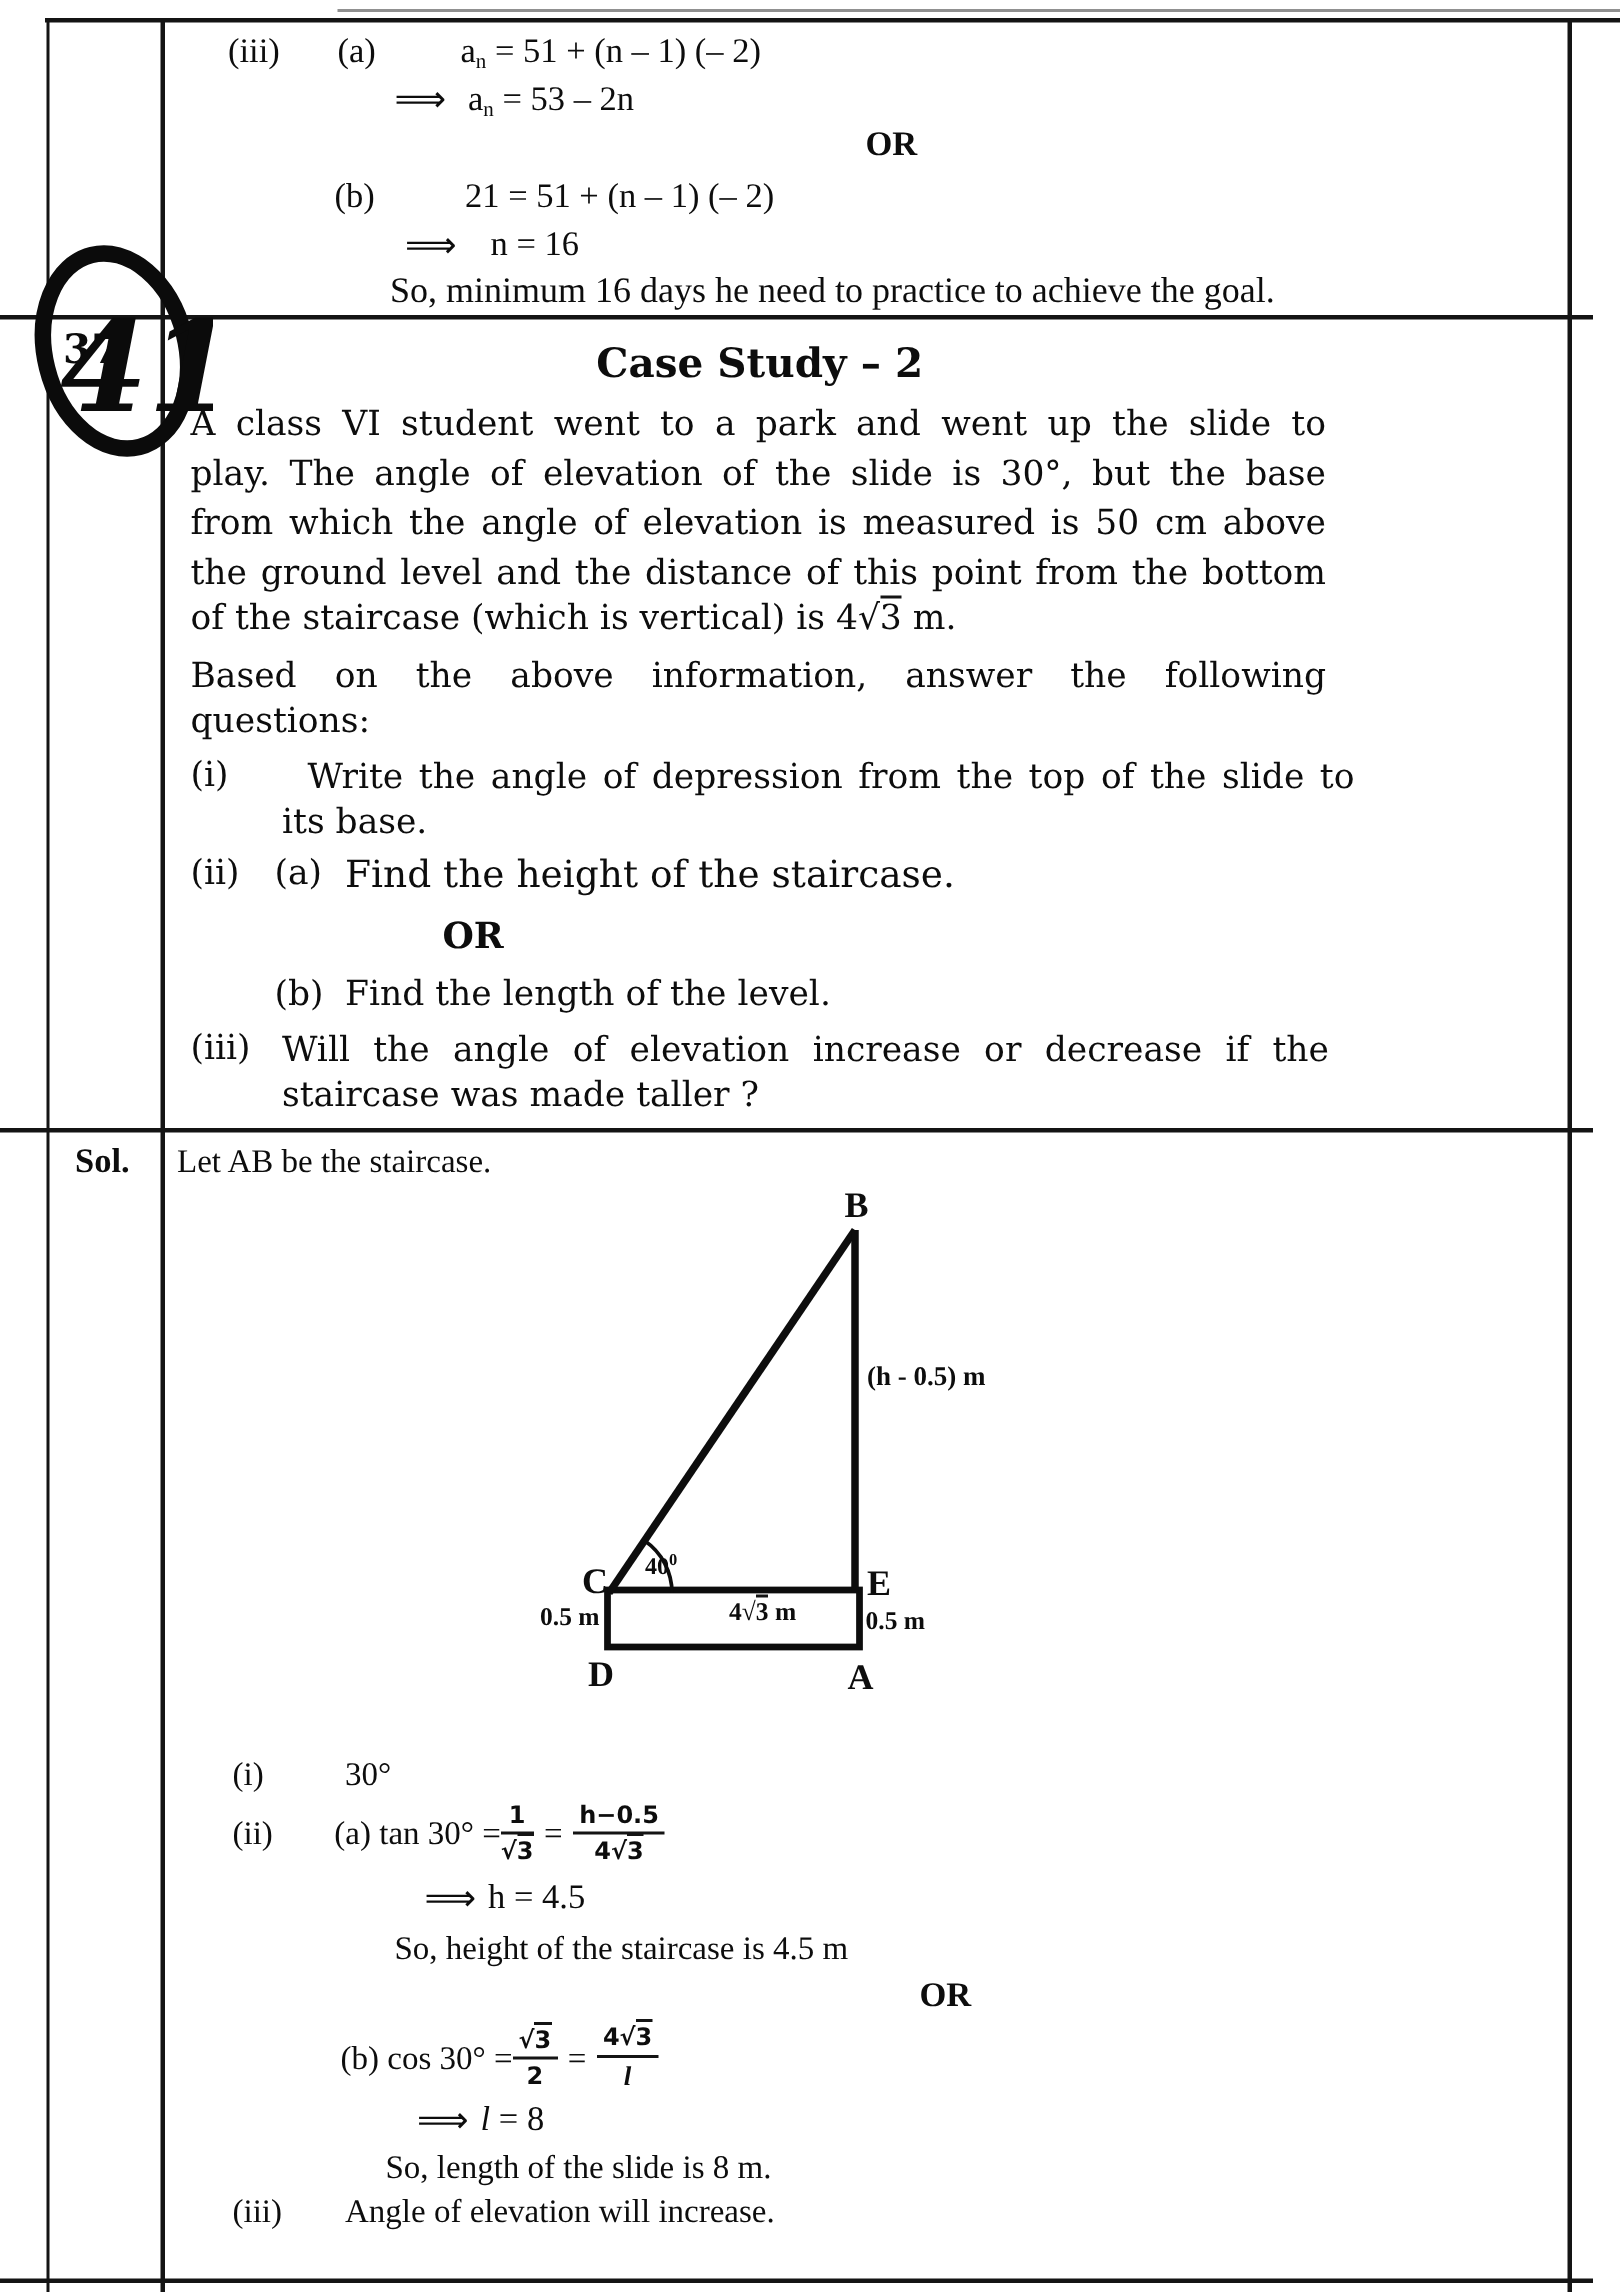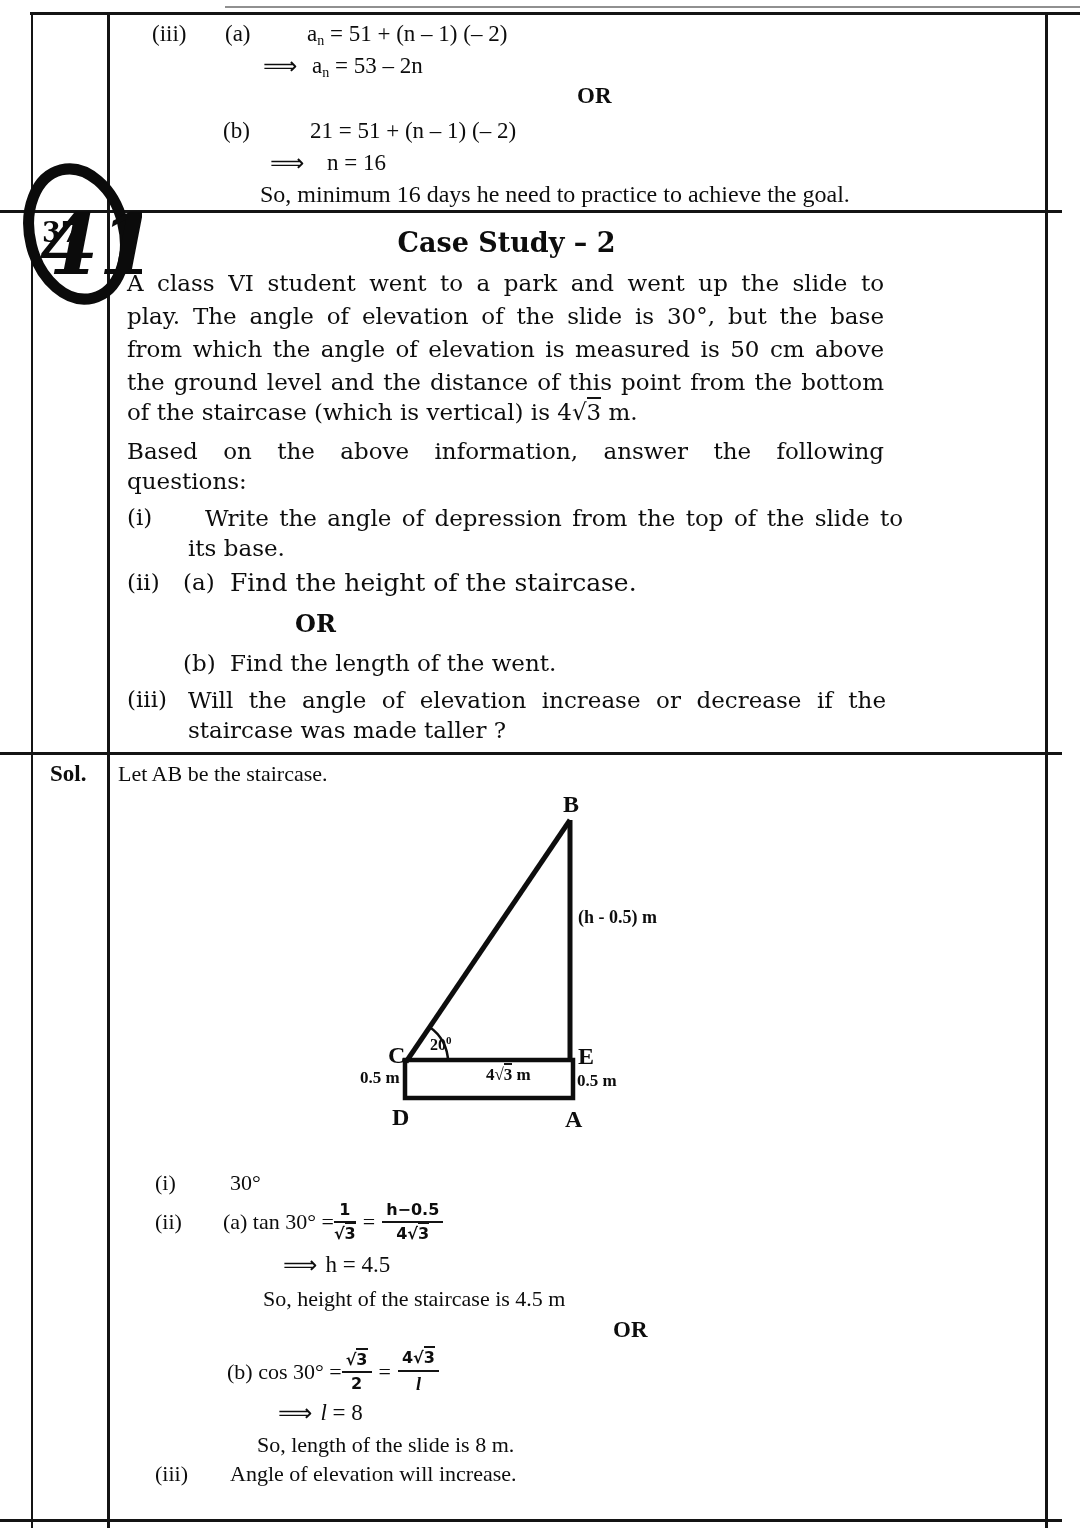--- a/index.html
+++ b/index.html
@@ -74,40 +74,40 @@
   <div class="abs heavy just" style="left:188px;top:503px;width:698px;font-size:23px;margin-left:17px;">Write the angle of depression from the top of the slide to</div>
   <div class="abs heavy" style="left:188px;top:534px;font-size:23px;text-align:center;">its base.</div>
 
   <div class="abs heavy" style="left:127px;top:568px;font-size:23px;">(ii)</div>
   <div class="abs heavy" style="left:183px;top:568px;font-size:23px;">(a)</div>
   <div class="abs heavy" style="left:230px;top:568px;font-size:25px;">Find the height of the staircase.</div>
 
   <div class="abs heavy b" style="left:295px;top:609px;font-size:24px;">OR</div>
 
   <div class="abs heavy" style="left:183px;top:649px;font-size:23px;">(b)</div>
-  <div class="abs heavy" style="left:230px;top:649px;font-size:23px;">Find the length of the went.</div>
+  <div class="abs heavy" style="left:230px;top:649px;font-size:23px;">Find the length of the level.</div>
 
   <div class="abs heavy" style="left:127px;top:685px;font-size:23px;">(iii)</div>
   <div class="abs heavy just" style="left:188px;top:685px;width:698px;font-size:23px;">Will the angle of elevation increase or decrease if the</div>
   <div class="abs heavy" style="left:188px;top:716px;font-size:23px;">staircase was made taller ?</div>
 
   <div class="abs serif b" style="left:50px;top:760px;font-size:23px;">Sol.</div>
   <div class="abs serif" style="left:118px;top:761px;font-size:22px;">Let AB be the staircase.</div>
 
   <svg class="abs" style="left:350px;top:780px;" width="332" height="340" viewBox="0 0 332 340">
     <rect x="55" y="280" width="168" height="38" fill="#ffffff" stroke-width="4.5"></rect>
     <line x1="56" y1="282" x2="220" y2="40" stroke-width="5"></line>
     <line x1="220" y1="40" x2="220" y2="282" stroke-width="5"></line>
     <path d="M 98 282 A 42 42 0 0 0 79.5 247" fill="none" stroke-width="2.5"></path>
   </svg>
 
   <div class="dlab" style="left:563px;top:791px;font-size:24px;">B</div>
   <div class="dlab" style="left:578px;top:908px;font-size:18px;">(h - 0.5) m</div>
   <div class="dlab" style="left:388px;top:1042px;font-size:24px;">C</div>
-  <div class="dlab" style="left:430px;top:1034px;font-size:16px;"><span>20</span><sup class="fsup">0</sup></div>
+  <div class="dlab" style="left:430px;top:1034px;font-size:16px;"><span>40</span><sup class="fsup">0</sup></div>
   <div class="dlab" style="left:578px;top:1043px;font-size:24px;">E</div>
   <div class="dlab" style="left:360px;top:1069px;font-size:17px;">0.5 m</div>
   <div class="dlab" style="left:466px;top:1066px;font-size:17px;margin-left:20px;"><span>4√</span><span class="ovl">3</span><span> m</span></div>
   <div class="dlab" style="left:577px;top:1072px;font-size:17px;">0.5 m</div>
   <div class="dlab" style="left:392px;top:1104px;font-size:24px;">D</div>
   <div class="dlab" style="left:565px;top:1106px;font-size:24px;">A</div>
 
   <div class="abs serif" style="left:155px;top:1170px;font-size:22px;">(i)</div>
   <div class="abs serif" style="left:230px;top:1170px;font-size:22px;">30°</div>
 

